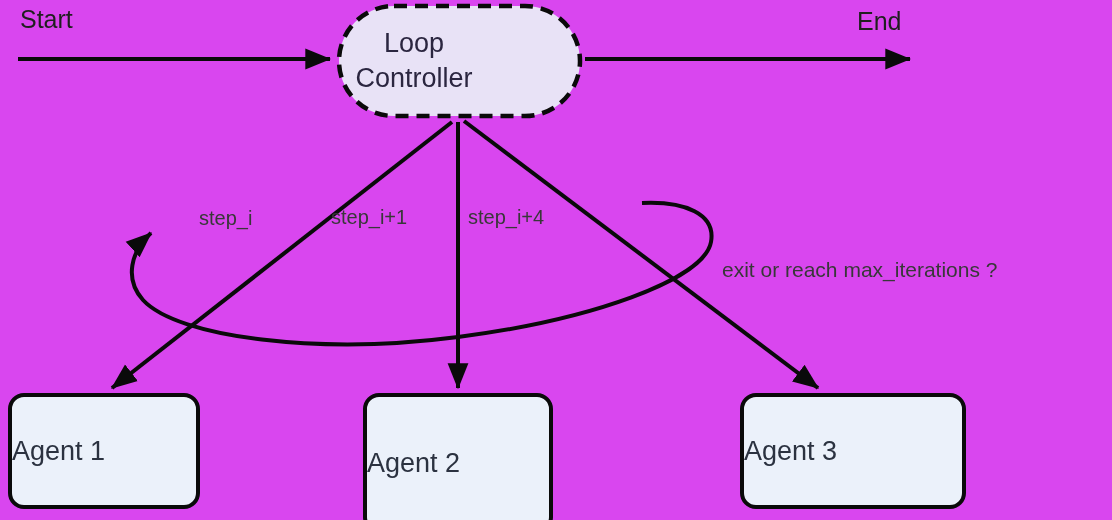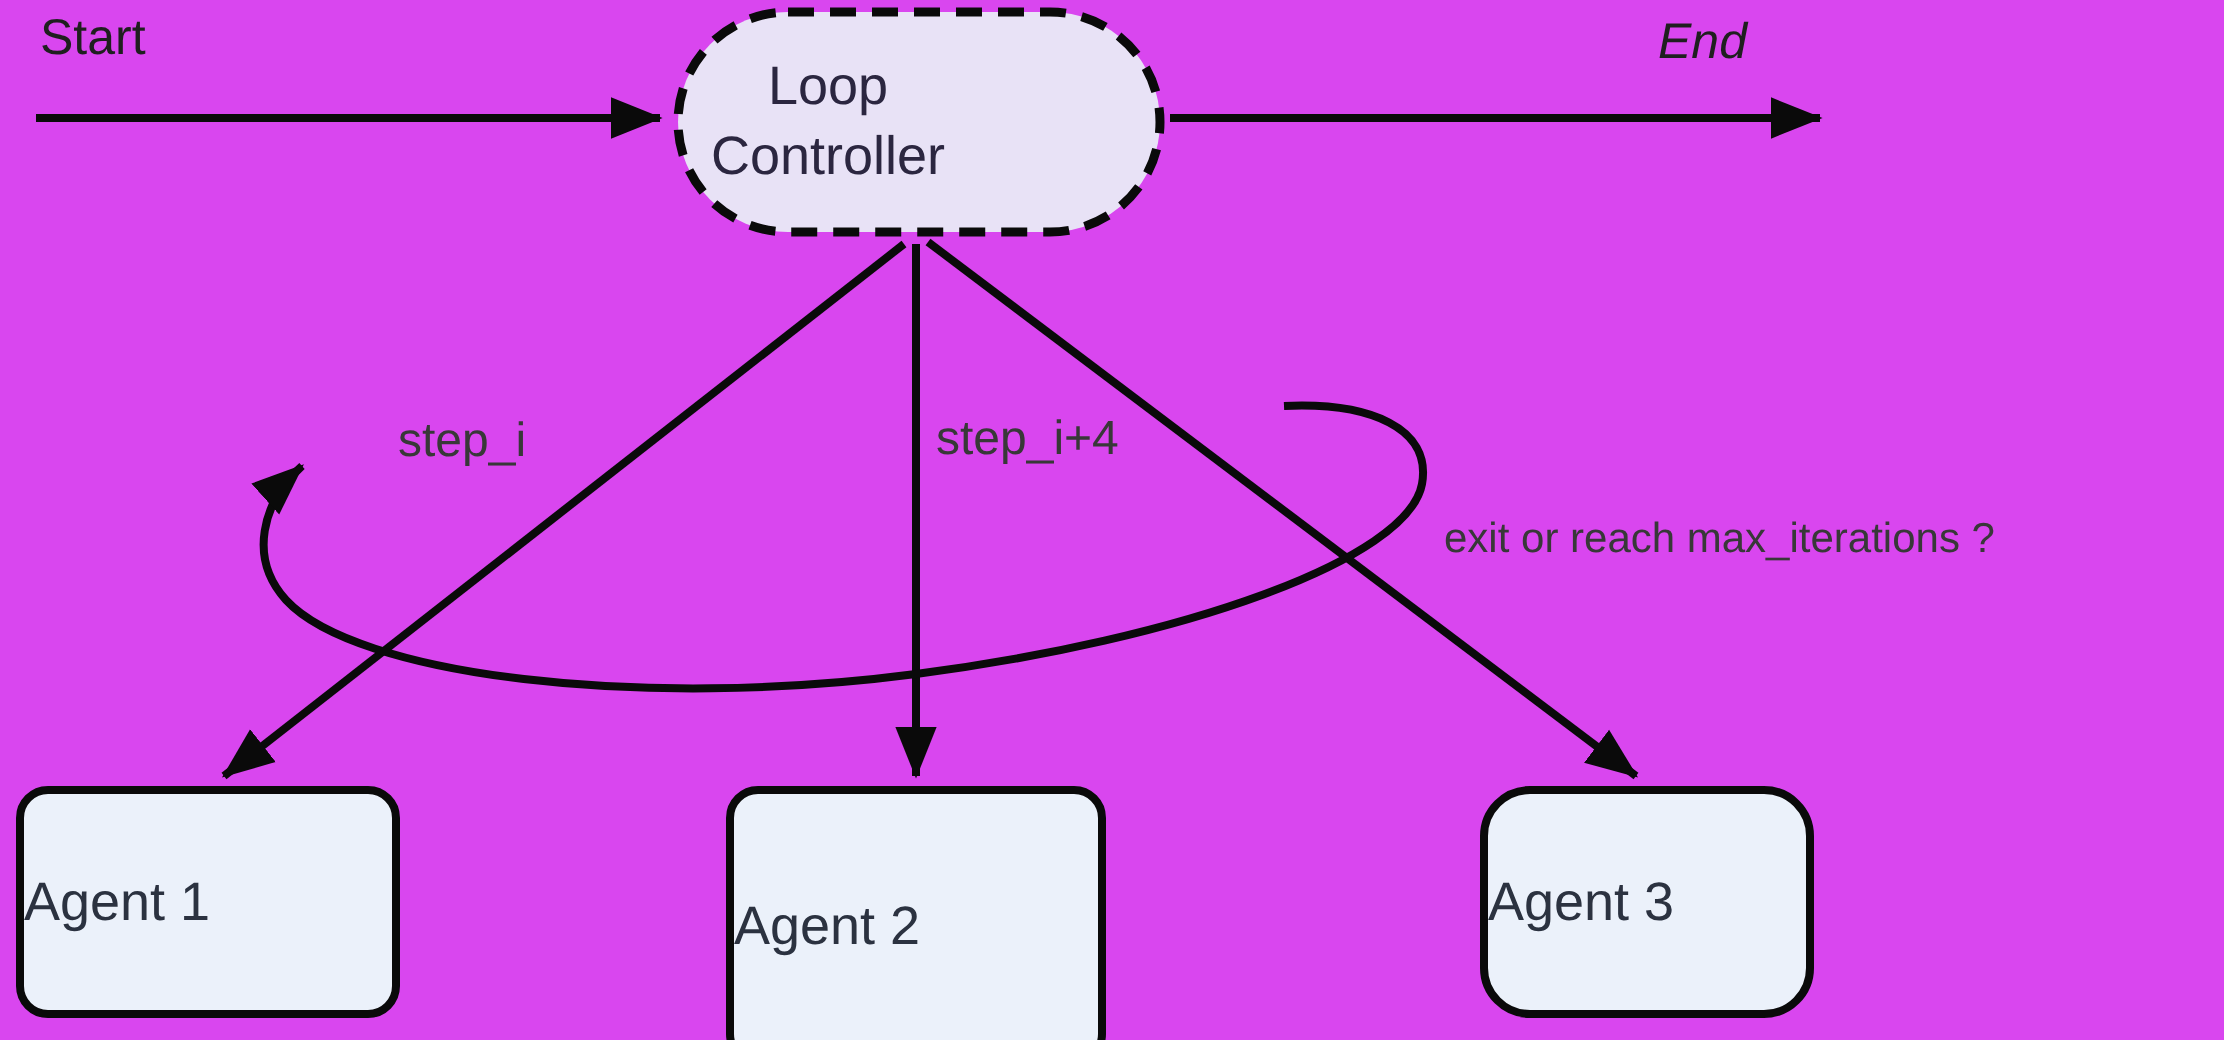--- a/index.html
+++ b/index.html
@@ -27,21 +27,21 @@
     fill: var(--controller-fill);
     stroke: var(--stroke);
     stroke-width: 4.5;
     stroke-dasharray: 13 8;
   }
   .ah { fill: var(--stroke); }
   .t {
     position: absolute;
     white-space: nowrap;
     color: var(--label-text);
-    font-size: 24px;
+    font-size: 20px;
   }
   .endpoint { color: var(--endpoint-text); font-size: 25px; }
   .controller-node {
     position: absolute;
     left: 339px; top: 6px;
     width: 241px; height: 110px;
     display: flex; align-items: center; justify-content: flex-start;
     text-align: center;
     font-size: 27px;
     line-height: 1.3;
@@ -53,27 +53,27 @@
     box-sizing: border-box;
     border: 4px solid var(--stroke);
     border-radius: 16px;
     background: var(--agent-fill);
     display: flex; align-items: center; justify-content: flex-start;
     font-size: 27px;
     color: var(--agent-text);
   }
   .agent1 { left: 8px;   top: 393px; width: 192px; height: 116px; }
   .agent2 { left: 363px; top: 393px; width: 190px; height: 140px; }
-  .agent3 { left: 740px; top: 393px; width: 167px; height: 116px; border-radius: 25px; }
+  .agent3 { left: 740px; top: 393px; width: 226px; height: 116px; }
   .step1 { left: 199px; top: 207px; }
   .step2 { left: 331px; top: 206px; }
   .step3 { left: 468px; top: 206px; }
   .loop-label { left: 722px; top: 258px; font-size: 21px; }
   .start-label { left: 20px; top: 5px; }
-  .end-label { left: 829px; top: 7px; font-style: italic; }
+  .end-label { left: 857px; top: 7px; }
 </style>
 </head>
 <body>
 
 <div class="canvas">
 
   <svg width="1112" height="520" viewBox="0 0 1112 520">
     <defs>
       <marker id="ah" viewBox="0 0 10 10" refX="9.5" refY="5" markerWidth="6.5" markerHeight="6.5" orient="auto-start-reverse">
         <path class="ah" d="M0 1 L10 5 L0 9 z"></path>
@@ -93,20 +93,21 @@
   </svg>
 
   <div class="t endpoint start-label">Start</div>
   <div class="t endpoint end-label">End</div>
 
   <div class="controller-node">
     <span class="wrap">Loop Controller</span>
   </div>
 
   <div class="t step1">step_i</div>
+  <div class="t step2">step_i+1</div>
   <div class="t step3">step_i+4</div>
   <div class="t loop-label">exit or reach max_iterations ?</div>
 
   <div class="agent agent1">
     <span>Agent 1</span>
   </div>
   <div class="agent agent2">
     <span>Agent 2</span>
   </div>
   <div class="agent agent3">

